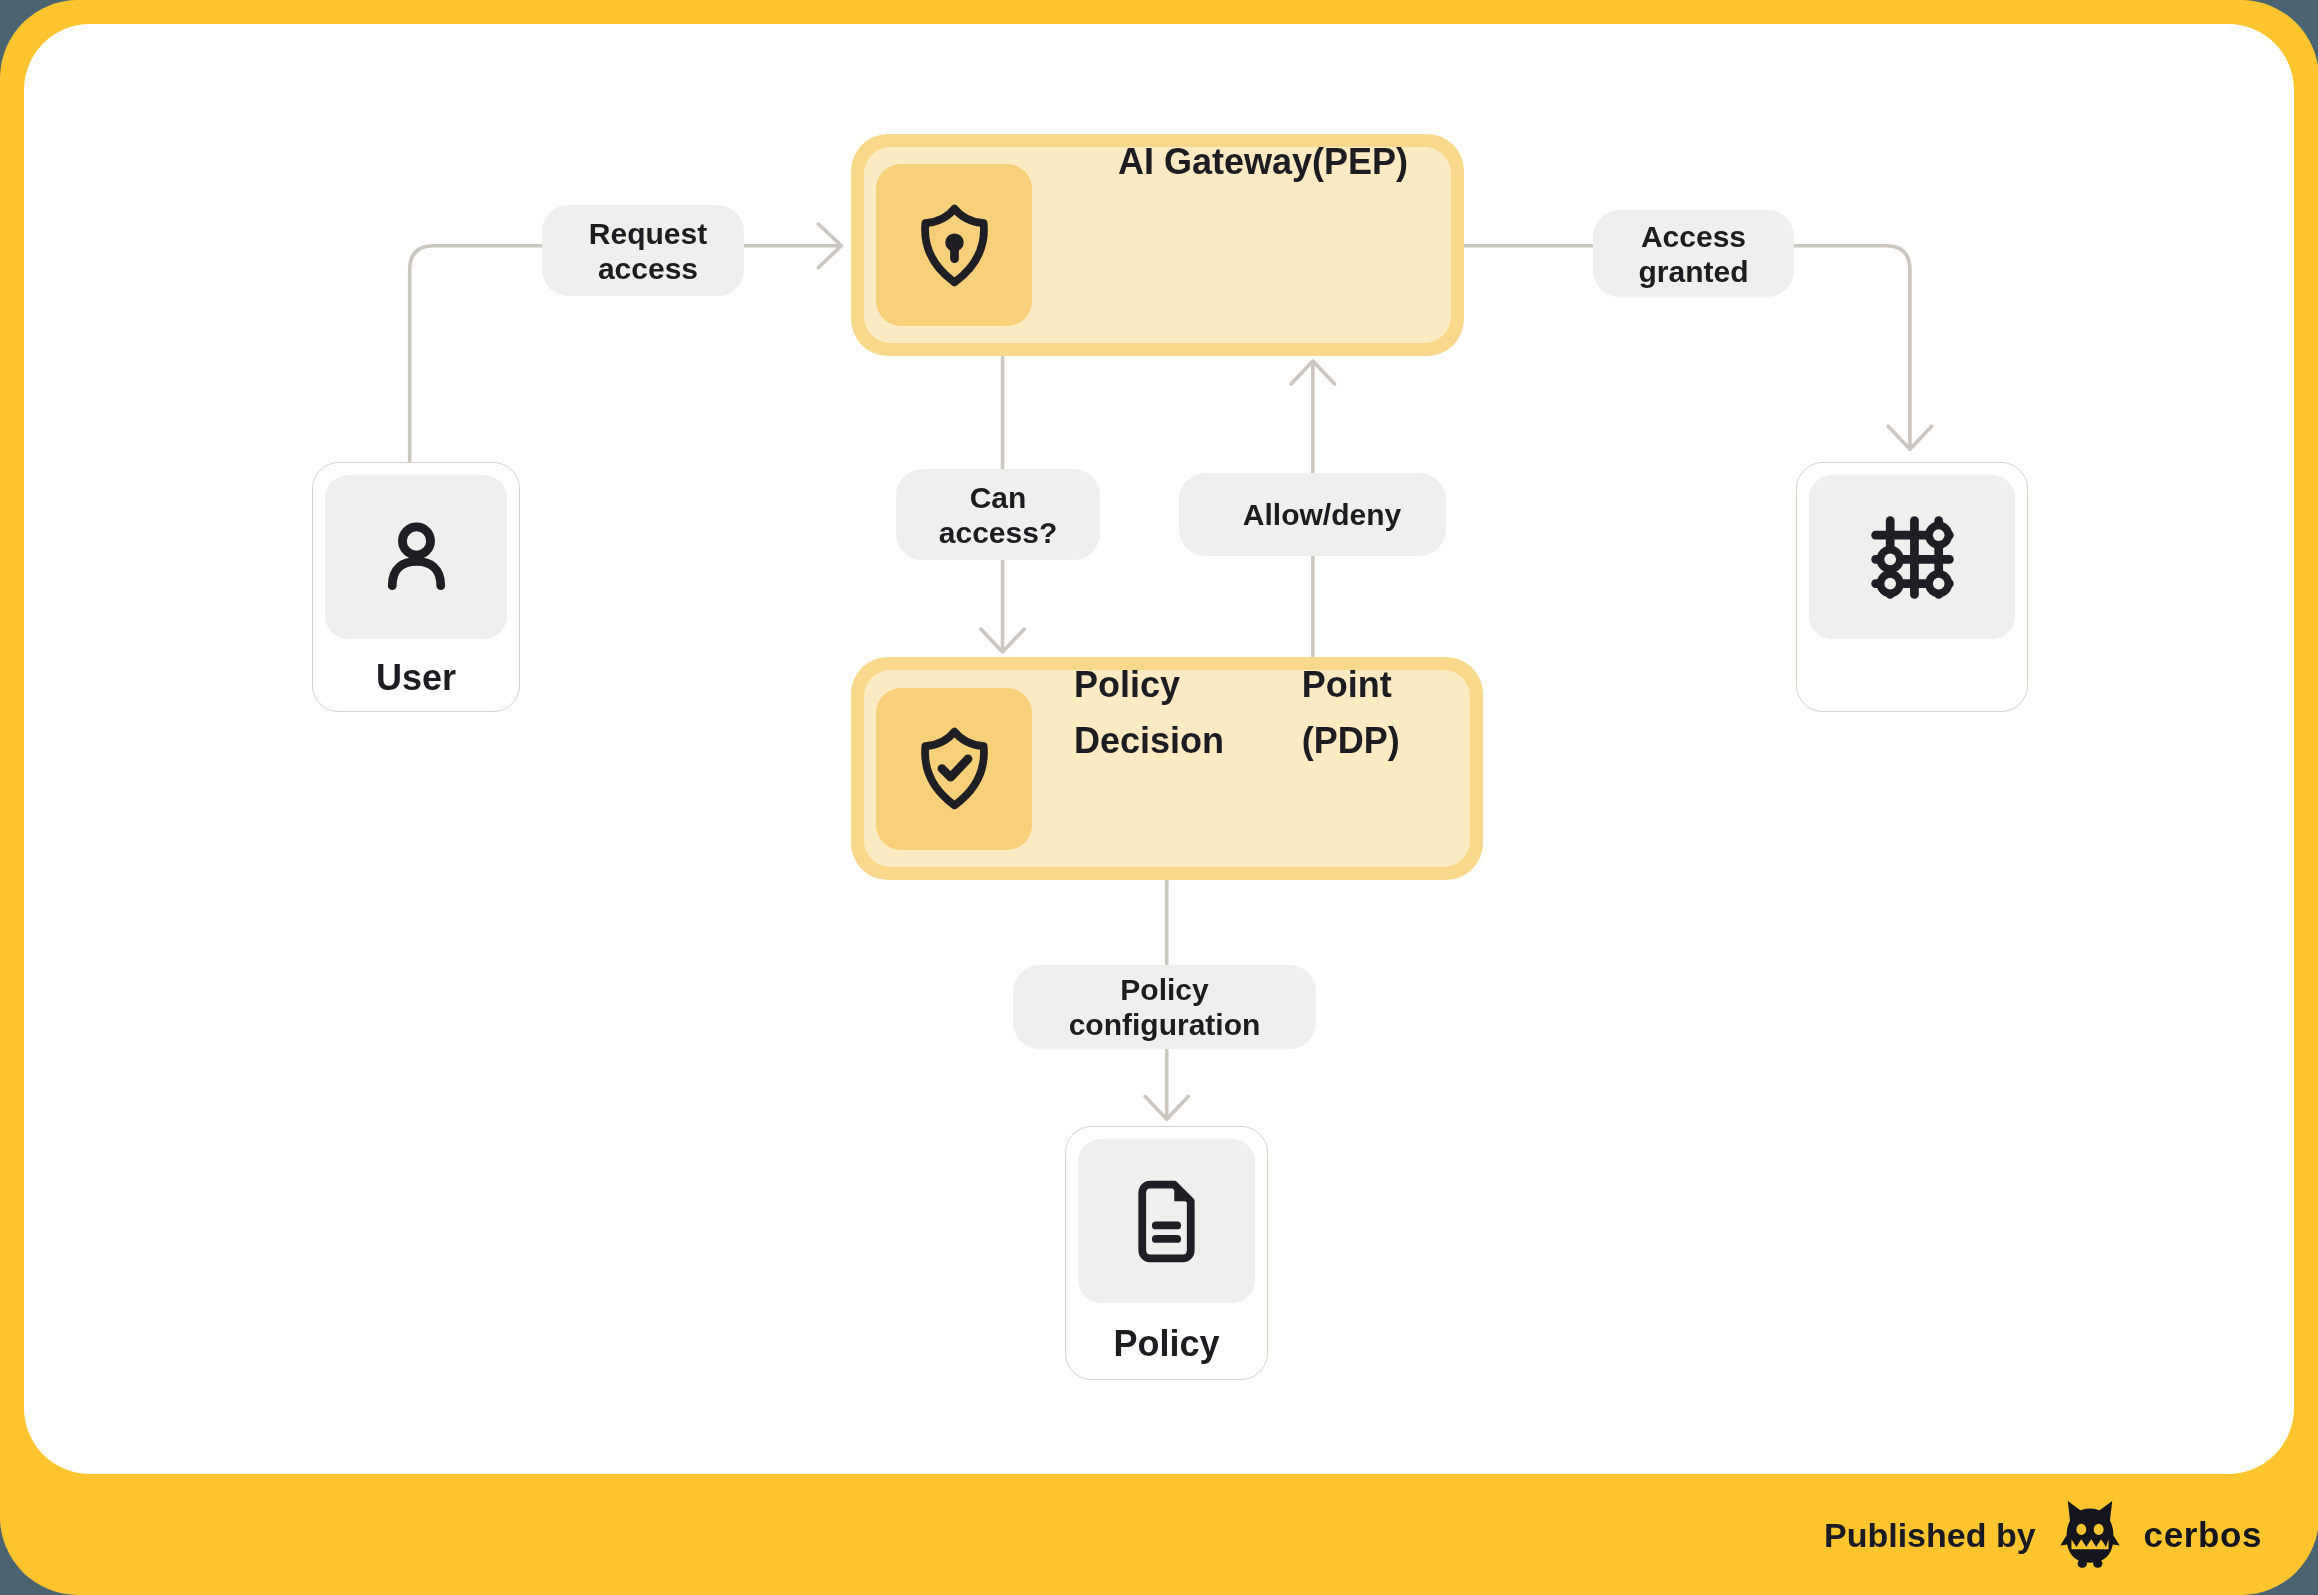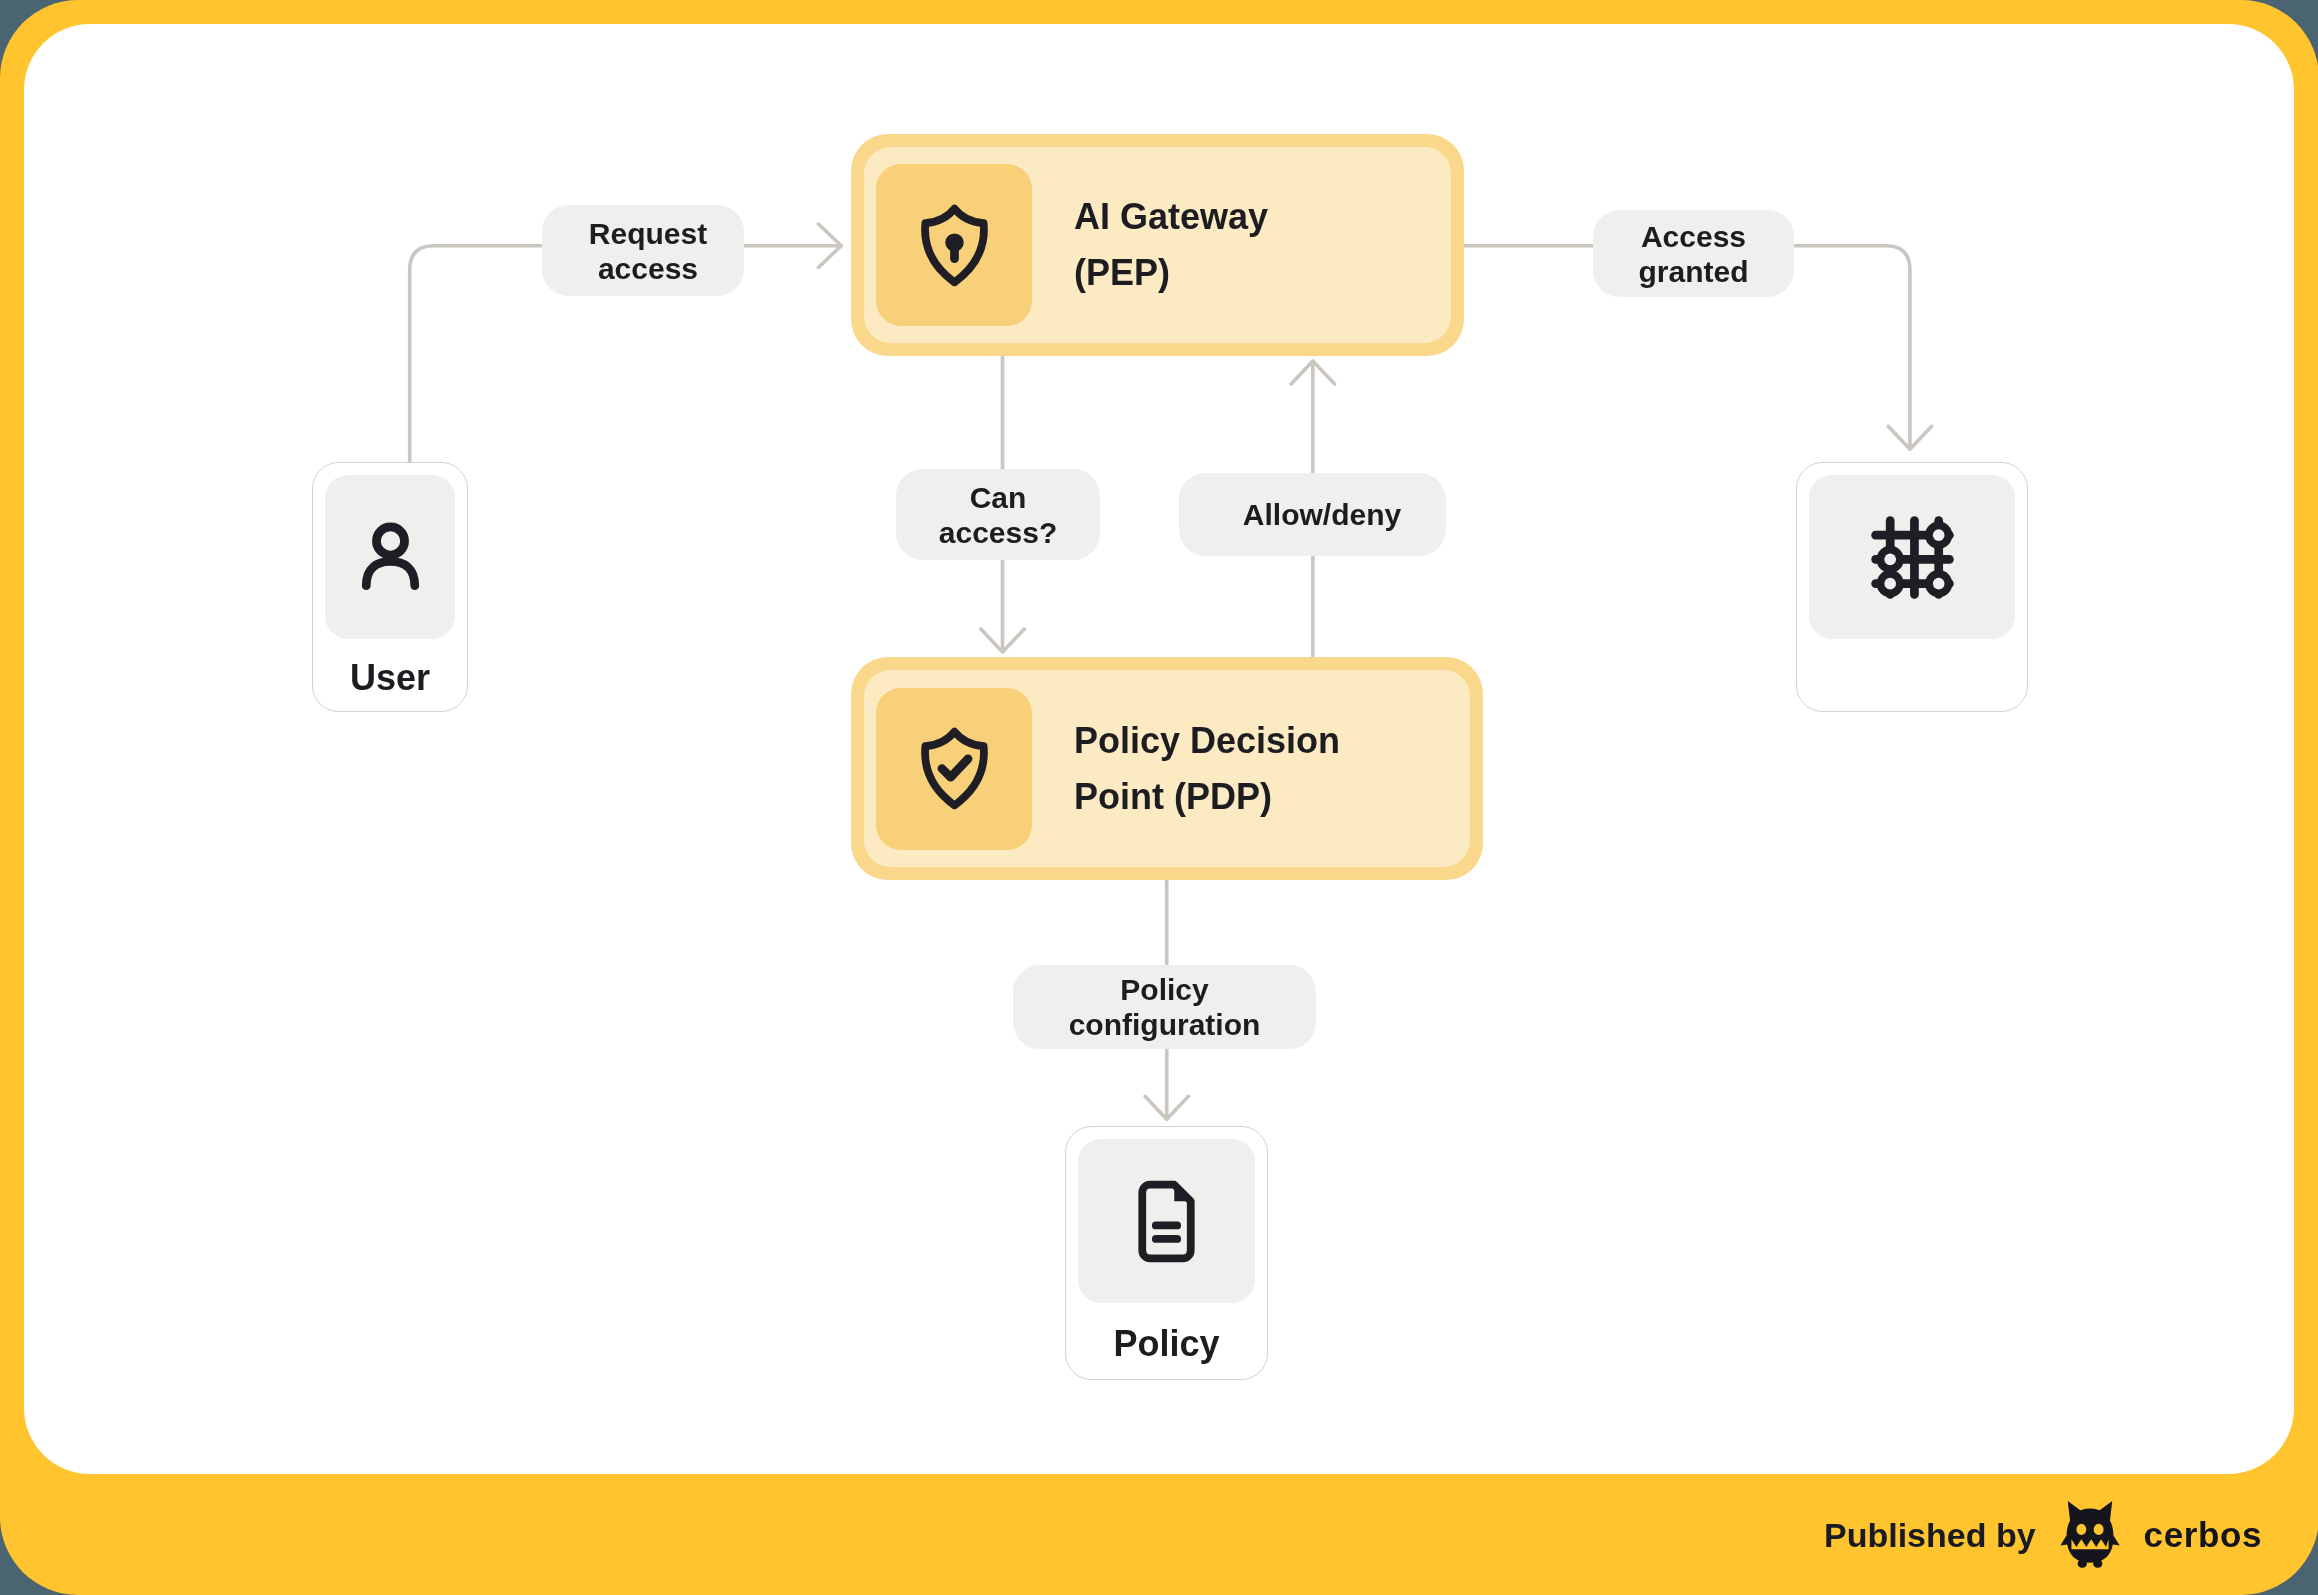--- a/index.html
+++ b/index.html
@@ -14,21 +14,21 @@
   .stage{position:absolute;left:0;top:0;width:2319px;height:1595px;}
   .frame{position:absolute;left:0;top:0;width:2319px;height:1595px;background:var(--frame);border-radius:78px;}
   .canvas{position:absolute;left:24px;top:24px;width:2270px;height:1450px;background:var(--canvas);border-radius:66px;}
   svg.edges{position:absolute;left:0;top:0;width:2319px;height:1595px;pointer-events:none;}
   .edge{stroke:var(--connector);stroke-width:6;fill:none;stroke-linecap:round;stroke-linejoin:round;}
 
   
   .ybox{position:absolute;background:var(--box-border);border-radius:37px;}
   .ybox .inner{position:absolute;left:13.3px;top:13.3px;right:13.3px;bottom:13.3px;background:var(--box-fill);border-radius:26.6px;}
   .ybox .iconsq{position:absolute;left:25px;top:50%;transform:translateY(-50%);width:156px;height:162px;background:var(--box-icon-bg);border-radius:25px;display:flex;align-items:center;justify-content:center;}
-  .ybox .title{position:absolute;left:223px;top:0;bottom:0;right:12px;display:flex;flex-direction:column;justify-content:center;font-size:36px;line-height:56px;font-weight:700;color:var(--ink);}
+  .ybox .title{position:absolute;left:223px;top:0;bottom:0;right:12px;display:flex;flex-direction:row;justify-content:center;font-size:36px;line-height:56px;font-weight:700;color:var(--ink);}
   .ybox .iconsq svg{width:97px;height:97px;}
 
   
   .node{position:absolute;background:var(--node-bg);border:1.8px solid var(--node-border);border-radius:26.6px;}
   .node .iconsq{position:absolute;left:12px;top:12px;right:12px;height:164px;background:var(--node-icon-bg);border-radius:23px;display:flex;align-items:center;justify-content:center;}
   .node .label{position:absolute;left:0;right:0;top:181px;bottom:0;display:flex;align-items:center;justify-content:center;font-size:36px;font-weight:700;color:var(--ink);}
   .node .iconsq svg{width:97px;height:97px;}
 
   
   .pill{position:absolute;background:var(--pill-bg);border-radius:26.6px;display:flex;flex-direction:column;align-items:center;justify-content:center;font-size:30px;line-height:35px;font-weight:600;color:var(--ink);text-align:center;}
@@ -84,21 +84,21 @@
         <path class="icon-stroke" stroke-width="8" stroke-linejoin="round" stroke-linecap="round" d="M50 12 C43 21 32 26 20 27 C18 48 24 69 50 88 C76 69 82 48 80 27 C68 26 57 21 50 12 Z"></path>
         <path class="icon-stroke" stroke-width="9" stroke-linecap="round" stroke-linejoin="round" d="M37 50 L46 59 L64 40"></path>
       </svg>
     </div>
     <div class="title">
       <span>Policy Decision</span>
       <span>Point (PDP)</span>
     </div>
   </div>
 
-  <div class="node" style="left:312px;top:462px;width:156px;height:250px;">
+  <div class="node" style="left:312px;top:462px;width:208px;height:250px;">
     <div class="iconsq">
       <svg viewBox="0 0 100 100">
         <circle class="icon-stroke" stroke-width="9" cx="50" cy="33" r="14.5"></circle>
         <path class="icon-stroke" stroke-width="9" stroke-linecap="round" d="M25 79 C25 61 36 54 50 54 C64 54 75 61 75 79"></path>
       </svg>
     </div>
     <div class="label">User</div>
   </div>
 
   <div class="node" style="left:1796px;top:462px;width:232px;height:250px;">

